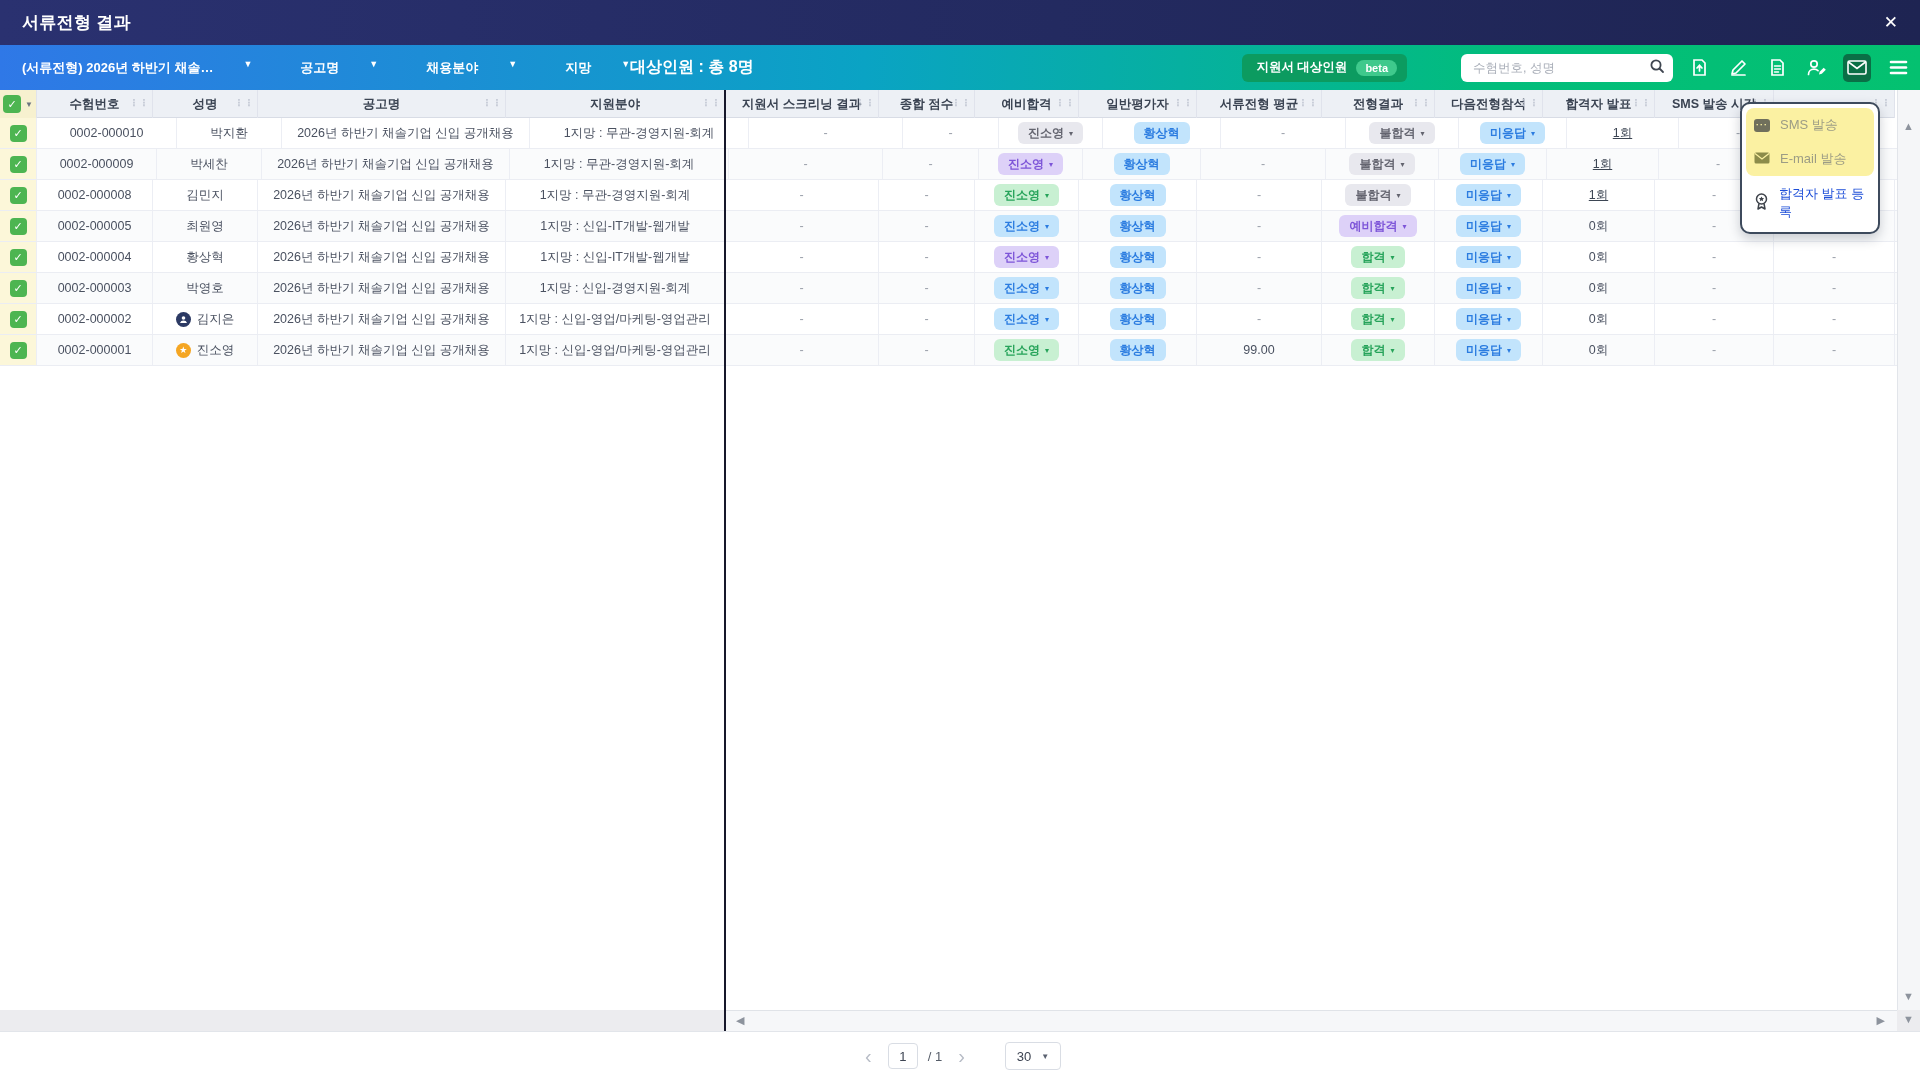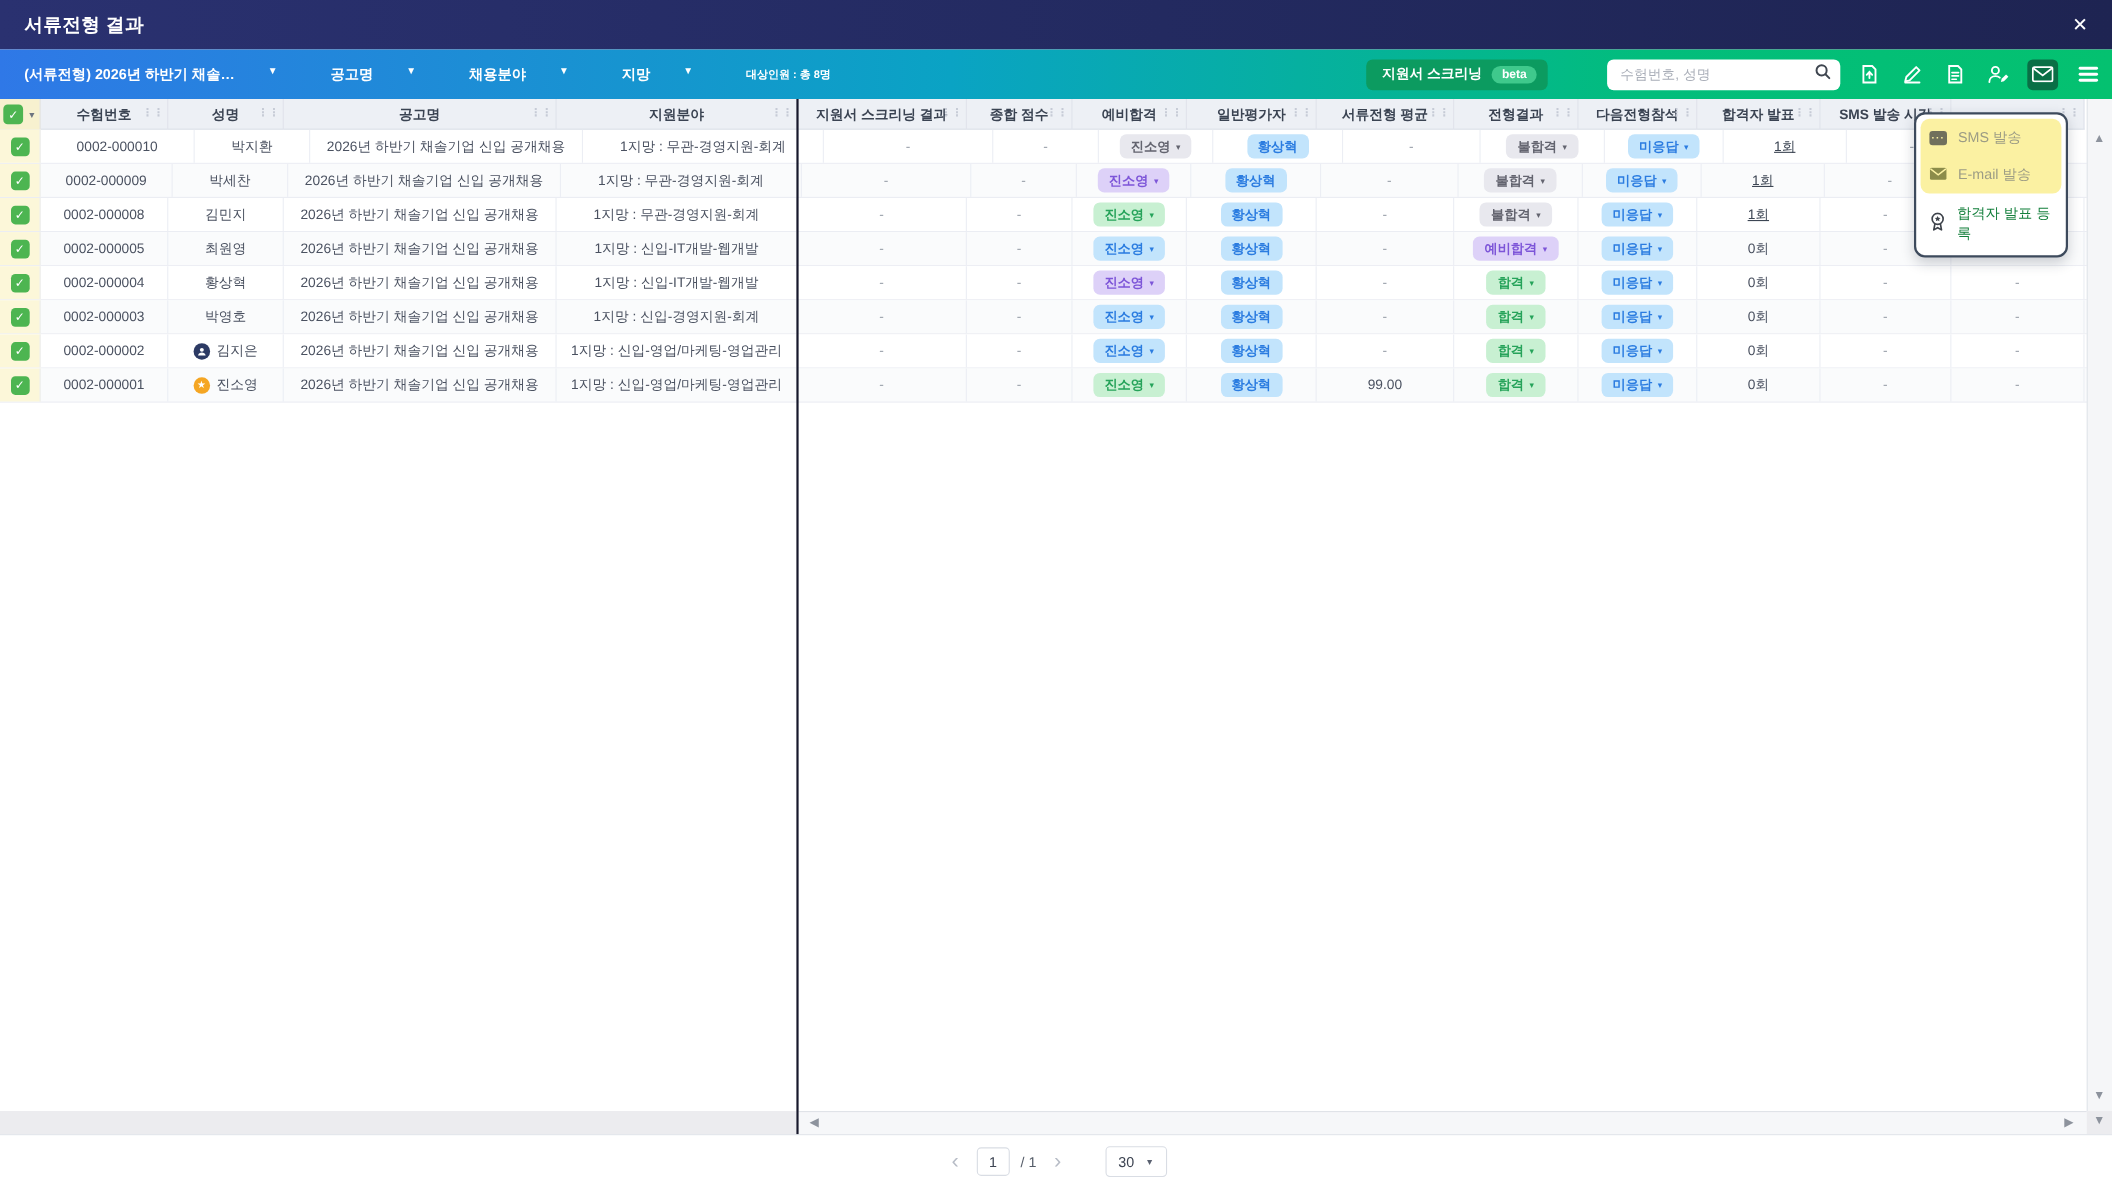--- a/index.html
+++ b/index.html
@@ -14,21 +14,21 @@
   .close-x { color:#fff; font-size:17px; cursor:pointer; line-height:1; }
 
   
   .toolbar { position:absolute; left:0; top:45px; width:1920px; height:45px;
     background:linear-gradient(90deg,#2f78e7 0%,#0aa3c4 45%,#02bd7c 78%,#04c170 100%);
     display:flex; align-items:center; }
   .filters { display:flex; align-items:center; padding-left:22px; }
   .filter-item { display:flex; align-items:flex-start; color:#fff; font-size:13px; font-weight:bold; cursor:pointer; }
   .filter-item .caret { font-size:9px; margin-left:30px; }
   .filters .filter-item + .filter-item { margin-left:48px; }
-  .count-label { color:#fff; font-size:10px; font-weight:bold; margin-left:48px; }
+  .count-label { color:#fff; font-size:16px; font-weight:bold; }
   .toolbar-right { position:absolute; right:10px; top:0; height:45px; display:flex; align-items:center; gap:14px; }
   .screen-btn { background:#0c9b60; border-radius:6px; height:28px; display:flex; align-items:center;
     padding:0 10px 0 14px; cursor:pointer; }
   .screen-btn .lbl { color:#fff; font-size:12.5px; font-weight:bold; }
   .screen-btn .beta { background:#3fc98c; color:#fff; font-size:11px; font-weight:bold;
     border-radius:9px; padding:2px 9px; margin-left:9px; }
   .search-box { background:#fff; border-radius:6px; height:28px; width:212px; display:flex; align-items:center; padding:0 8px 0 12px;margin-left:40px; }
   .search-box input { border:none; outline:none; flex:1; font-size:12.5px; color:#444;
     font-family:"Liberation Sans","DejaVu Sans",sans-serif; }
   .search-box input::placeholder { color:#a9aeb8; }
@@ -99,21 +99,21 @@
     display:flex; align-items:center; justify-content:center; gap:10px; font-size:13px; color:#3d4452; cursor:pointer; }
   .pg-size .caret { font-size:8px; color:#5a6170; }
 
   
   .ctx-menu { position:absolute; left:1740px; top:102px; width:140px; z-index:20;
     background:#fff; border:2px solid #3d4a5c; border-radius:10px;
     box-shadow:0 5px 12px rgba(30,40,60,.22); padding:4px 4px 4px; }
   .ctx-hl { background:#fbf1a2; border-radius:8px; }
   .ctx-item { display:flex; align-items:center; gap:10px; padding:8px 8px; font-size:13px; cursor:pointer; }
   .ctx-item.muted { color:#9c9c85; }
-  .ctx-item.normal { color:#15803d; padding-top:9px; padding-bottom:7px; }
+  .ctx-item.normal { color:#1d4ed8; padding-top:9px; padding-bottom:7px; }
   .sms-ic { width:16px; height:13px; background:#70705c; border-radius:3px; display:flex;
     align-items:center; justify-content:center; color:#fbf1a2; font-size:9px; font-weight:bold; letter-spacing:1px; line-height:0; }
 </style>
 </head>
 <body>
 
 <div class="titlebar">
   <h1>서류전형 결과</h1>
   <span class="close-x">✕</span>
 </div>
@@ -134,21 +134,21 @@
     </div>
     <div class="filter-item">
       <span>지망</span>
       <span class="caret">▼</span>
     </div>
     <span class="count-label">대상인원 : 총 8명</span>
   </div>
 
   <div class="toolbar-right">
     <div class="screen-btn">
-      <span class="lbl">지원서 스크리닝</span>
+      <span class="lbl">지원서 대상인원</span>
       <span class="beta">beta</span>
     </div>
     <div class="search-box">
       <input placeholder="수험번호, 성명" style="">
       <span>
         <svg width="16" height="16" viewBox="0 0 16 16">
             <circle cx="7" cy="7" r="4.6" fill="none" stroke="#3f4650" stroke-width="1.8"></circle>
             <line x1="10.5" y1="10.5" x2="14" y2="14" stroke="#3f4650" stroke-width="1.8" stroke-linecap="round"></line>
           </svg>
       </span>

